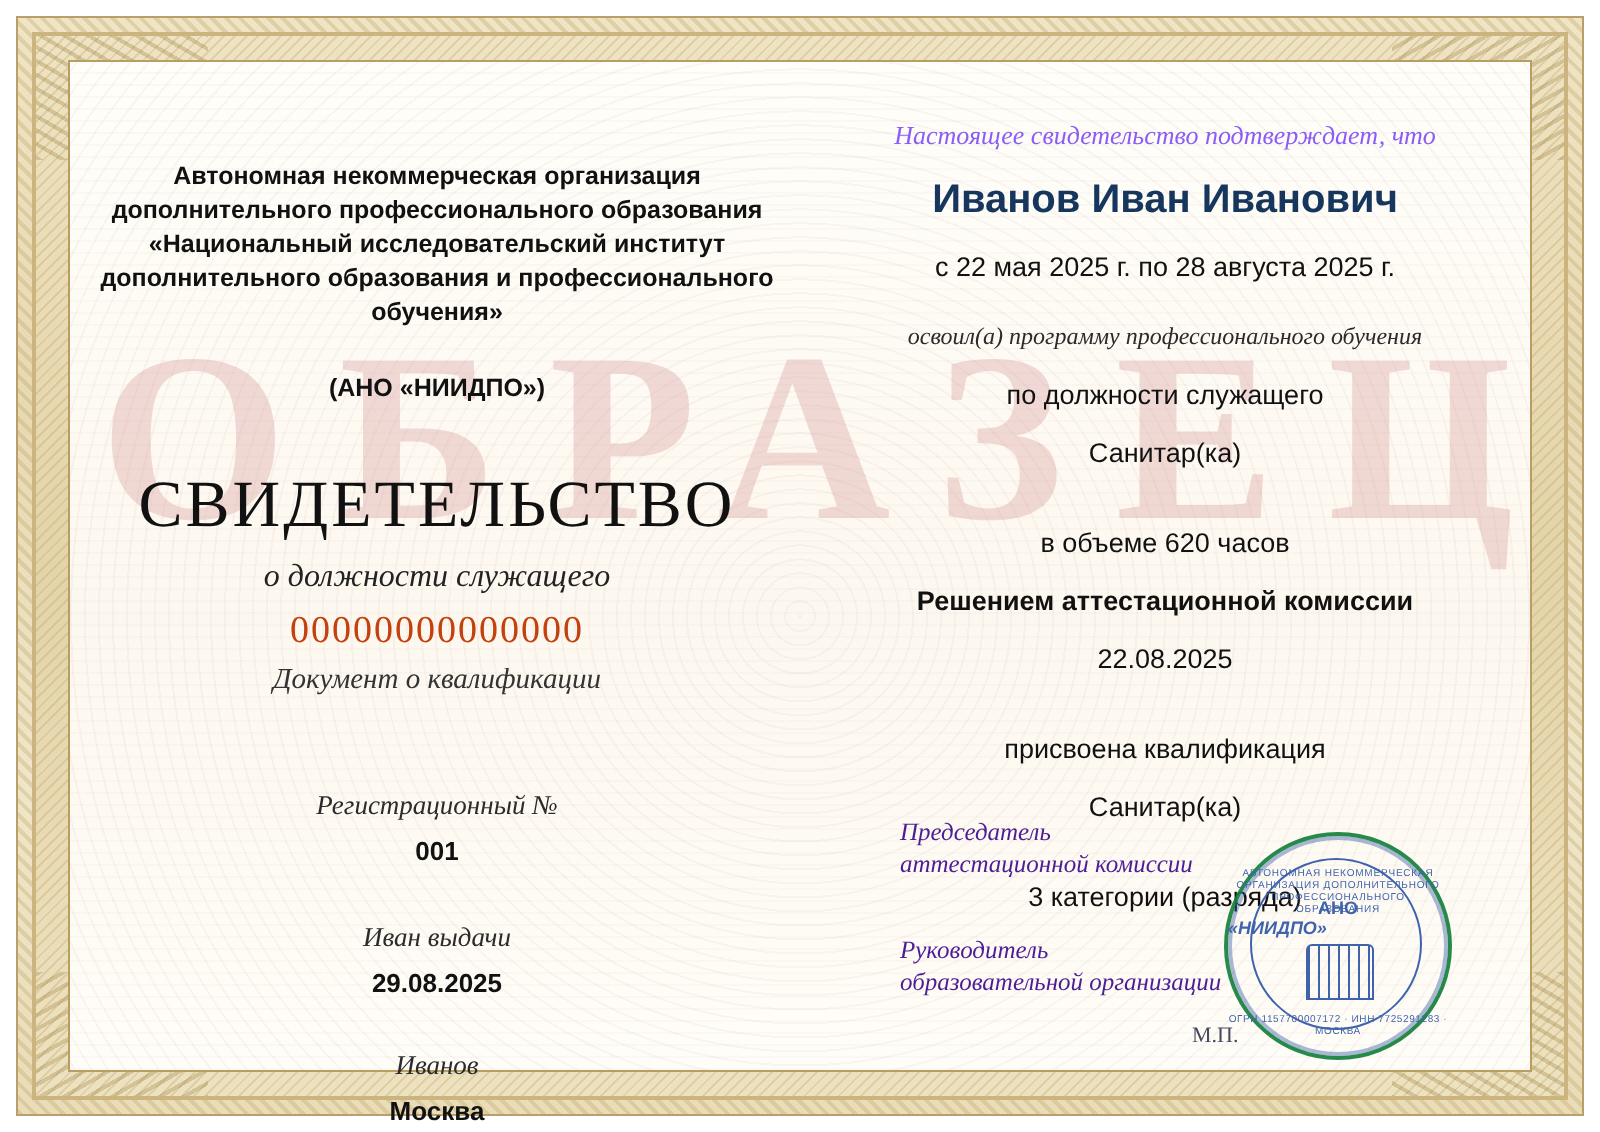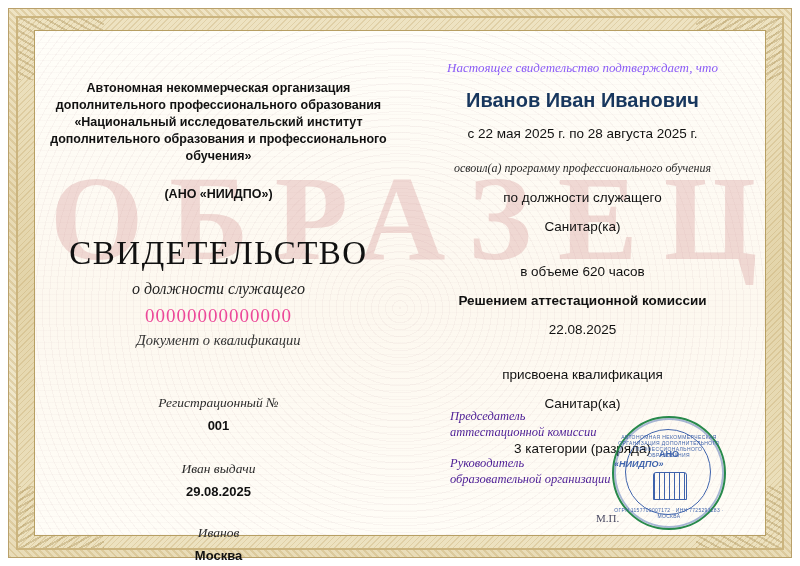--- a/index.html
+++ b/index.html
@@ -143,21 +143,21 @@
     font-family: "Liberation Serif", serif;
     font-style: italic;
     font-size: 16px;
     color: #222;
     margin-top: 8px;
   }
   .doc-number {
     font-family: "Liberation Serif", serif;
     font-size: 19px;
     letter-spacing: 1px;
-    color: #ec4899;
+    color: #c2410c;
     margin-top: 7px;
   }
   .doc-caption {
     font-family: "Liberation Serif", serif;
     font-style: italic;
     font-size: 14.5px;
     color: #333;
     margin-top: 5px;
   }
   .field-label {
@@ -220,21 +220,21 @@
     width: 230px;
     font-family: "Liberation Serif", serif;
     font-style: italic;
     font-size: 12.5px;
     color: #4c1d95;
     line-height: 16px;
     text-align: left;
     margin-left: 32px;
   }
   .sign-1 { top: 408px; }
-  .sign-2 { top: 455px; }
+  .sign-2 { top: 467px; }
 
   
   .stamp {
     position: absolute;
     left: 612px;
     top: 416px;
     width: 110px;
     height: 110px;
     border-radius: 50%;
     border: 2px solid #15803d;

